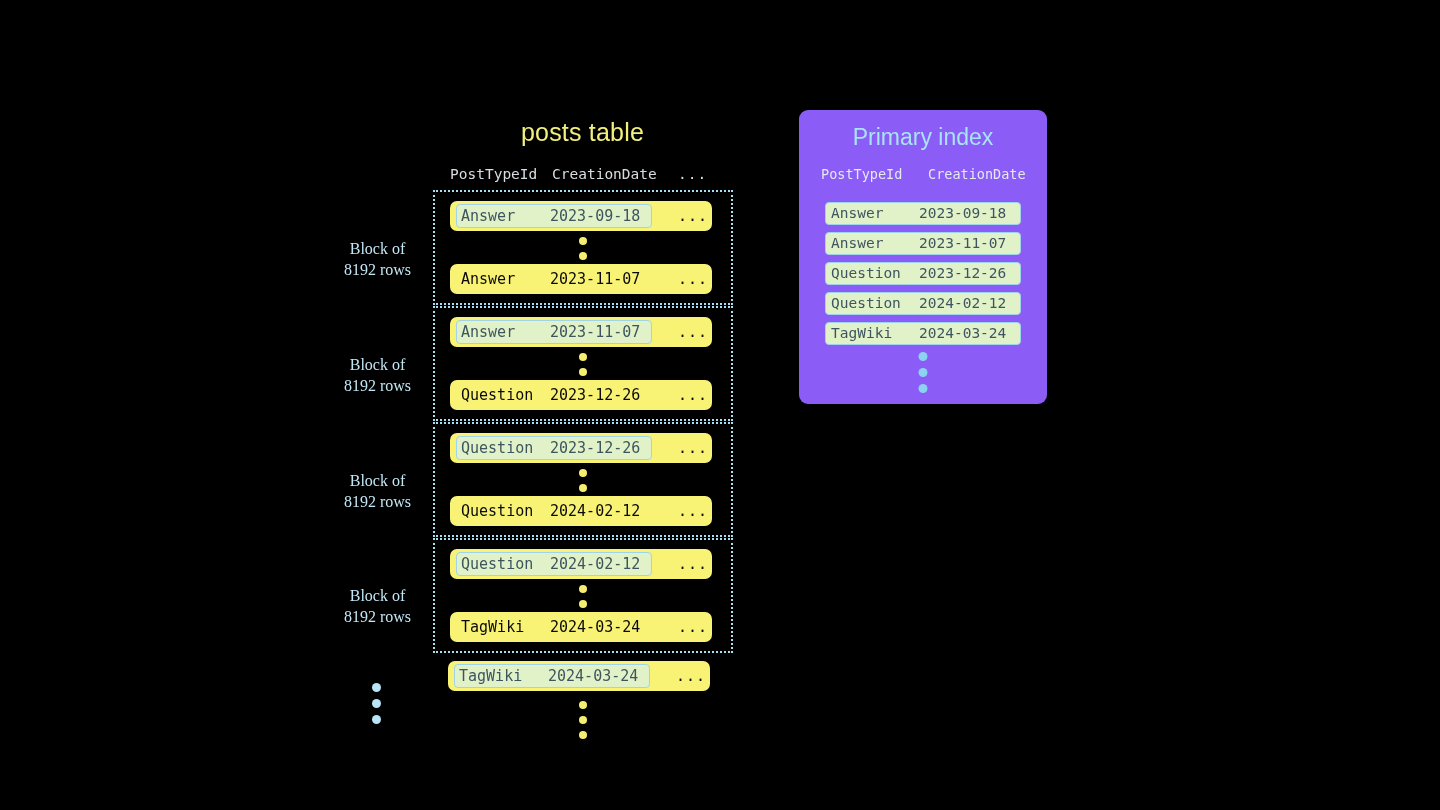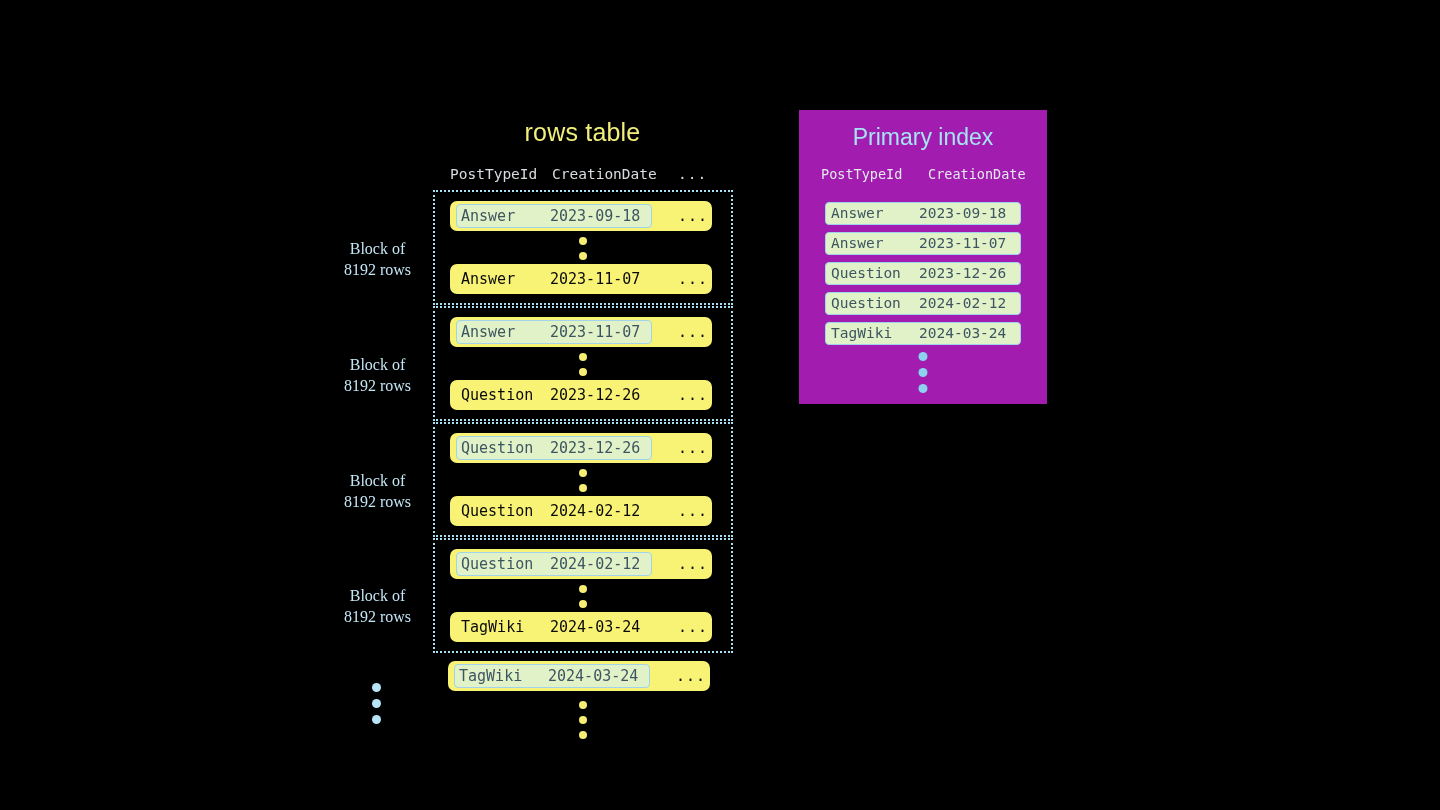--- a/index.html
+++ b/index.html
@@ -196,22 +196,22 @@
     font-family: Liberation Serif, serif;
   }
 
   
   #primary-index {
     position: absolute;
     left: 799px;
     top: 110px;
     width: 248px;
     height: 294px;
-    background: #a21caf;
-    border-radius: 0;
+    background: #8b5cf6;
+    border-radius: 9px;
   }
 
   .idx-title {
     position: absolute;
     left: 0;
     top: 14px;
     width: 248px;
     text-align: center;
     font-size: 23px;
     color: #a7e4f6;
@@ -276,21 +276,21 @@
     background: #8bd3ef;
   }
 </style>
 </head>
 <body>
 
 <div id="stage">
 
   <div id="posts-table">
 
-    <div class="table-title">rows table</div>
+    <div class="table-title">posts table</div>
 
     <div class="col-headers">
       <span class="ch ch-posttype">PostTypeId</span>
       <span class="ch ch-creation">CreationDate</span>
       <span class="ch ch-ellipsis">...</span>
     </div>
 
     <div class="blocks">
 
       <div class="block">

